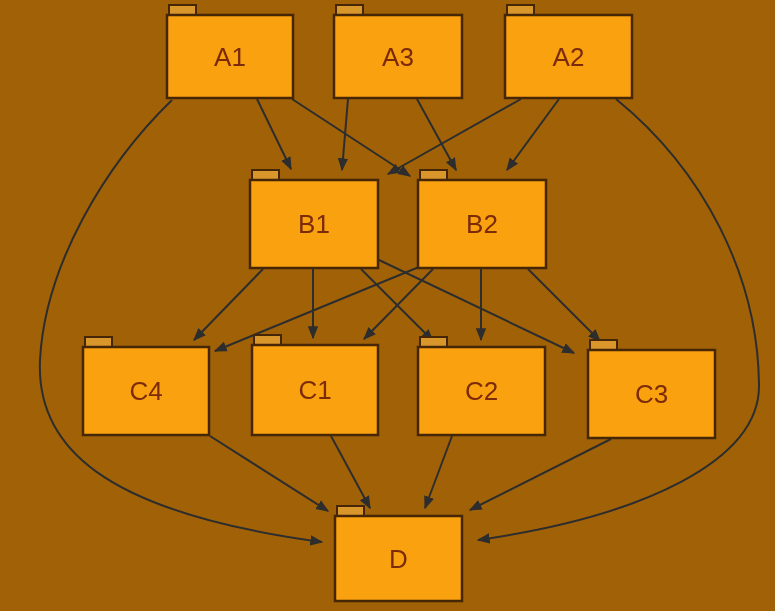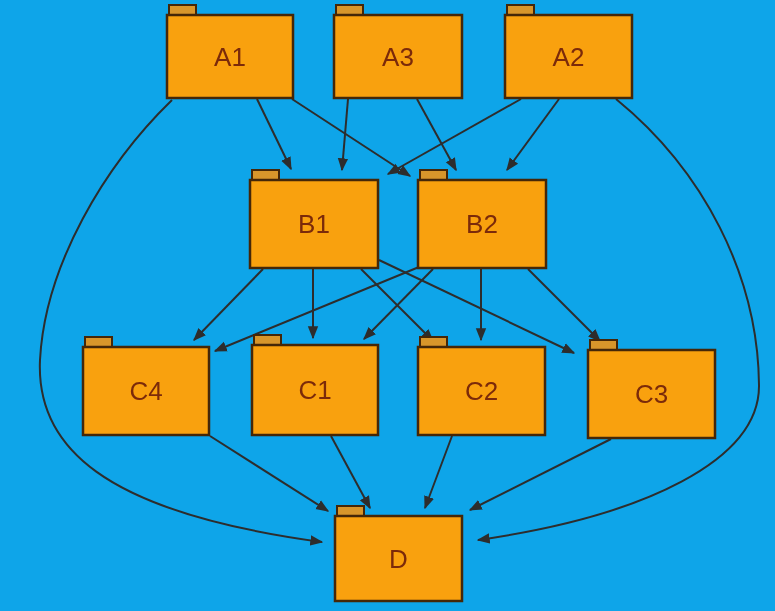--- a/index.html
+++ b/index.html
@@ -5,21 +5,21 @@
   html, body {
     margin: 0;
     padding: 0;
     background: #ffffff;
     font-family: "Liberation Sans", sans-serif;
   }
   .stage {
     position: relative;
     width: 775px;
     height: 611px;
-    background: #0ea5e9;
+    background: #a16207;
     overflow: hidden;
   }
   svg text {
     font-family: "Liberation Sans", sans-serif;
     font-size: 26px;
     text-anchor: middle;
   }
   .edge {
     fill: none;
   }

